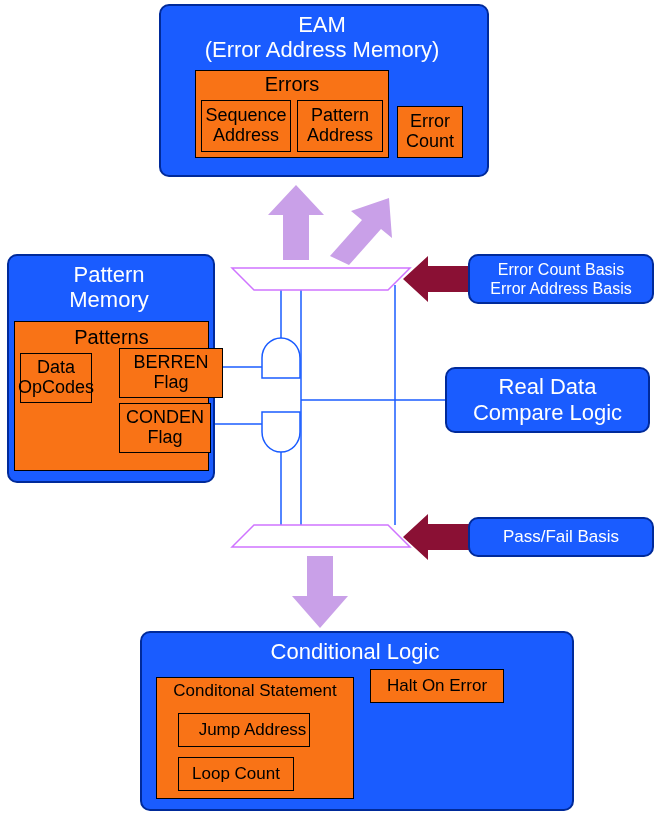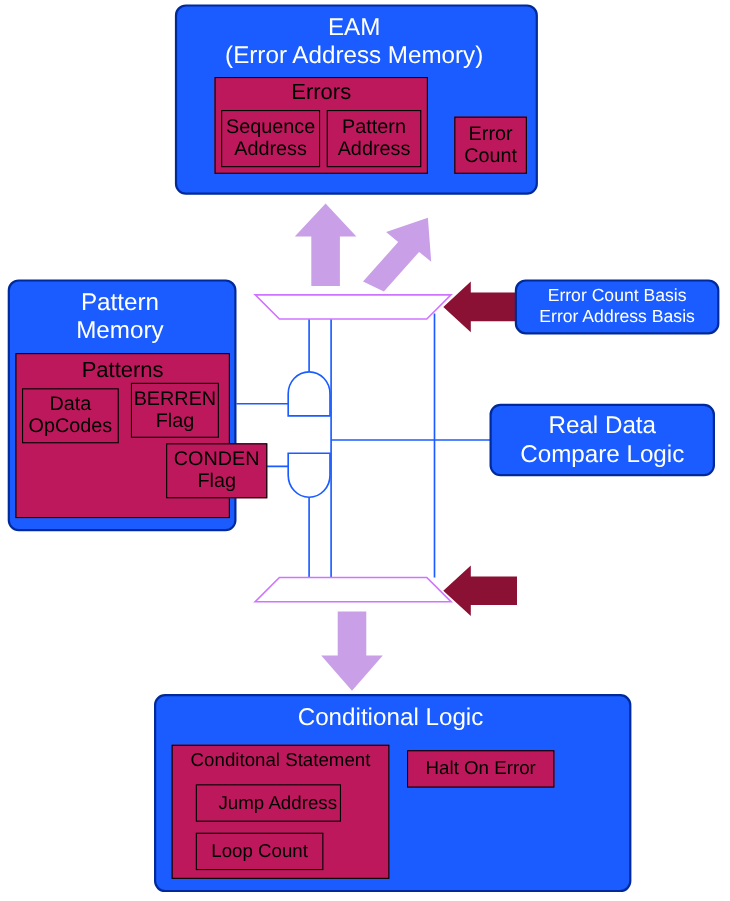--- a/index.html
+++ b/index.html
@@ -25,21 +25,21 @@
   }
   .block-title {
     color: #ffffff;
     text-align: center;
     font-size: 22px;
     padding: 6px 4px 2px 0;
     line-height: 1.15;
   }
   .inner-box {
     position: absolute;
-    background: #be185d;
+    background: #f97316;
     border: 1.5px solid #000000;
     box-sizing: border-box;
     color: #000000;
     text-align: center;
     display: flex;
     align-items: center;
     justify-content: center;
     font-size: 18px;
     line-height: 1.1;
   }
@@ -135,72 +135,75 @@
       <div class="head">Errors</div>
     </div>
     <div class="inner-box multiline" style="left:40px; top:94px; width:90px; height:52px;">
       <span>Sequence</span>
       <span>Address</span>
     </div>
     <div class="inner-box multiline" style="left:136px; top:94px; width:86px; height:52px;">
       <span>Pattern</span>
       <span>Address</span>
     </div>
-    <div class="inner-box multiline" style="left:236px; top:100px; width:66px; height:52px;margin-left:16px;">
+    <div class="inner-box multiline" style="left:236px; top:100px; width:66px; height:52px;">
       <span>Error</span>
       <span>Count</span>
     </div>
   </div>
 
   <div class="block" style="left:7px; top:254px; width:208px; height:229px;">
     <div class="block-title">
       <span>Pattern</span><br>
       <span>Memory</span>
     </div>
     <div class="inner-box" style="left:5px; top:65px; width:195px; height:150px; align-items:flex-start; padding-top:4px;">
       <span class="head">Patterns</span>
     </div>
-    <div class="inner-box multiline" style="left:11px; top:97px; width:88px; height:50px;">
+    <div class="inner-box multiline" style="left:11px; top:97px; width:72px; height:50px;">
       <span>Data</span>
       <span>OpCodes</span>
     </div>
-    <div class="inner-box multiline" style="left:110px; top:92px; width:80px; height:50px;text-align:center;">
+    <div class="inner-box multiline" style="left:110px; top:92px; width:104px; height:50px;text-align:center;">
       <span>BERREN</span>
       <span>Flag</span>
     </div>
-    <div class="inner-box multiline" style="left:110px; top:147px; width:92px; height:50px;margin-left:32px;">
+    <div class="inner-box multiline" style="left:110px; top:147px; width:92px; height:50px;">
       <span>CONDEN</span>
       <span>Flag</span>
     </div>
   </div>
 
   <div class="label-box" style="left:468px; top:254px; width:186px; height:50px; font-size:16px;">
     <div>
       <span>Error Count Basis</span><br>
       <span>Error Address Basis</span>
     </div>
   </div>
 
   <div class="label-box" style="left:445px; top:367px; width:205px; height:66px; font-size:22px;">
     <div>
       <span>Real Data</span><br>
       <span>Compare Logic</span>
     </div>
   </div>
 
+  <div class="label-box" style="left:468px; top:517px; width:186px; height:40px; font-size:17px;">
+    <span>Pass/Fail Basis</span>
+  </div>
 
   <div class="block" style="left:140px; top:631px; width:434px; height:180px;">
     <div class="block-title">Conditional Logic</div>
     <div class="inner-box" style="left:14px; top:44px; width:198px; height:122px; align-items:flex-start; padding-top:4px; font-size:17px;">
       <span>Conditonal Statement</span>
     </div>
     <div class="inner-box" style="left:36px; top:80px; width:132px; height:34px; font-size:17px;padding-left:17px;">
       <span>Jump Address</span>
     </div>
     <div class="inner-box" style="left:36px; top:124px; width:116px; height:34px; font-size:17px;">
       <span>Loop Count</span>
     </div>
-    <div class="inner-box" style="left:228px; top:49px; width:134px; height:34px; font-size:17px;">
+    <div class="inner-box" style="left:228px; top:36px; width:134px; height:34px; font-size:17px;">
       <span>Halt On Error</span>
     </div>
   </div>
 
 </div>
 
 </body></html>

